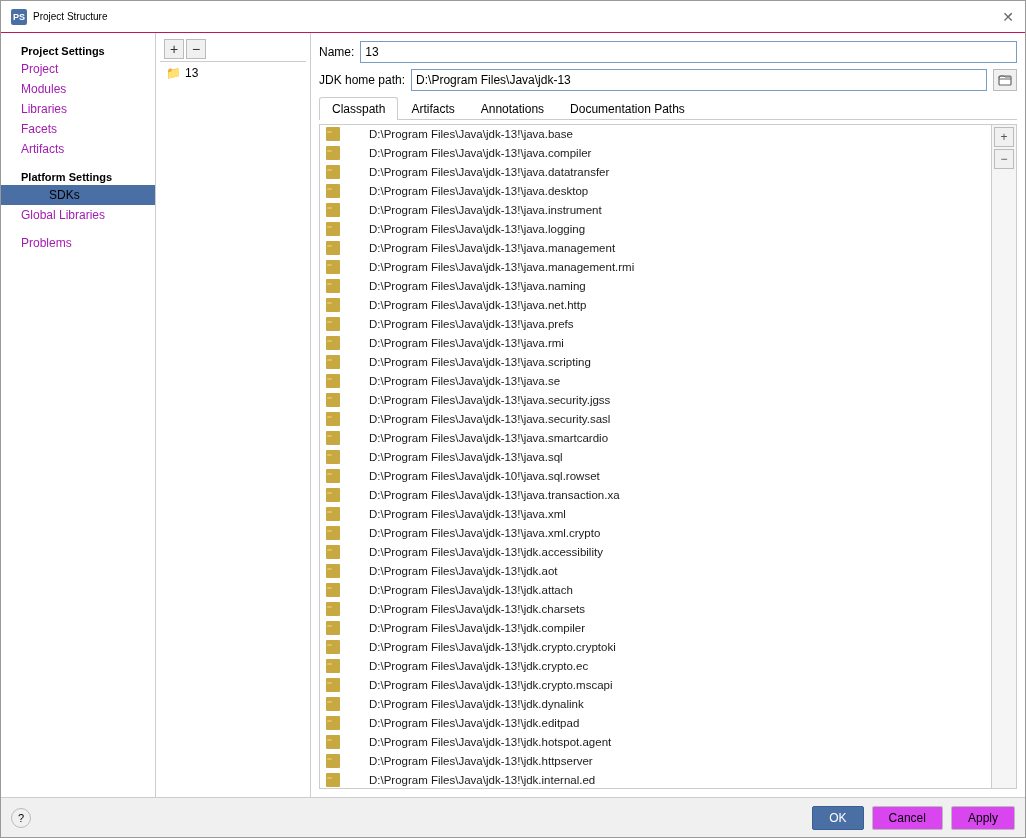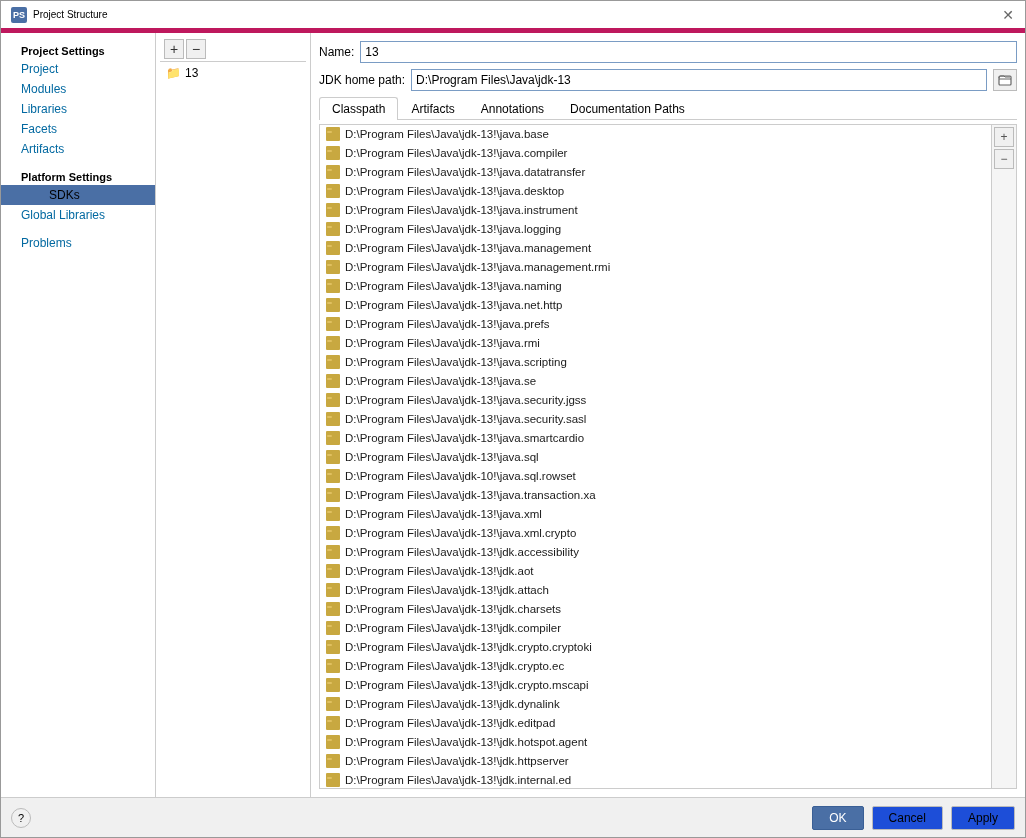--- a/index.html
+++ b/index.html
@@ -17,21 +17,21 @@
       height: 838px;
       background: #fff;
       border: 1px solid #999;
       display: flex;
       flex-direction: column;
       box-shadow: 2px 2px 8px rgba(0,0,0,0.3);
     }
 
     .title-bar {
       background: #fff;
-      border-bottom: 5px solid #be185d;
+      border-bottom: 1px solid #be185d;
       display: flex;
       align-items: center;
       padding: 6px 10px;
       height: 32px;
       flex-shrink: 0;
     }
 
     .title-bar-icon {
       width: 16px;
       height: 16px;
@@ -80,21 +80,21 @@
     .sidebar-section-title {
       font-size: 11px;
       font-weight: bold;
       color: #000;
       padding: 4px 10px 2px 20px;
     }
 
     .sidebar-item {
       padding: 3px 10px 3px 20px;
       cursor: pointer;
-      color: #0369a1;
+      color: #a21caf;
       font-size: 12px;
     }
 
     .sidebar-item.active {
       background: #4a6fa5;
       color: #000000;
       padding-left: 48px;
     }
 
     
@@ -238,20 +238,21 @@
       background: #fff;
     }
 
     .classpath-item {
       display: flex;
       align-items: center;
       padding: 2px 6px;
       font-size: 11.5px;
       color: #1a1a1a;
       border-bottom: 1px solid transparent;
+      gap: 24px;
     }
 
     .cp-folder-icon {
       width: 14px;
       height: 14px;
       background: #c8a840;
       border-radius: 1px;
       margin-right: 5px;
       flex-shrink: 0;
       display: flex;
@@ -293,21 +294,21 @@
       justify-content: flex-end;
       padding: 0 10px;
       gap: 8px;
       flex-shrink: 0;
     }
 
     .action-btn {
       height: 24px;
       padding: 0 16px;
       border: 1px solid #bbb;
-      background: #1d4ed8;
+      background: #d946ef;
       cursor: pointer;
       font-size: 12px;
       border-radius: 2px;
     }
 
     .action-btn.primary {
       background: #4a6fa5;
       color: #fff;
       border-color: #3a5f95;
     }

